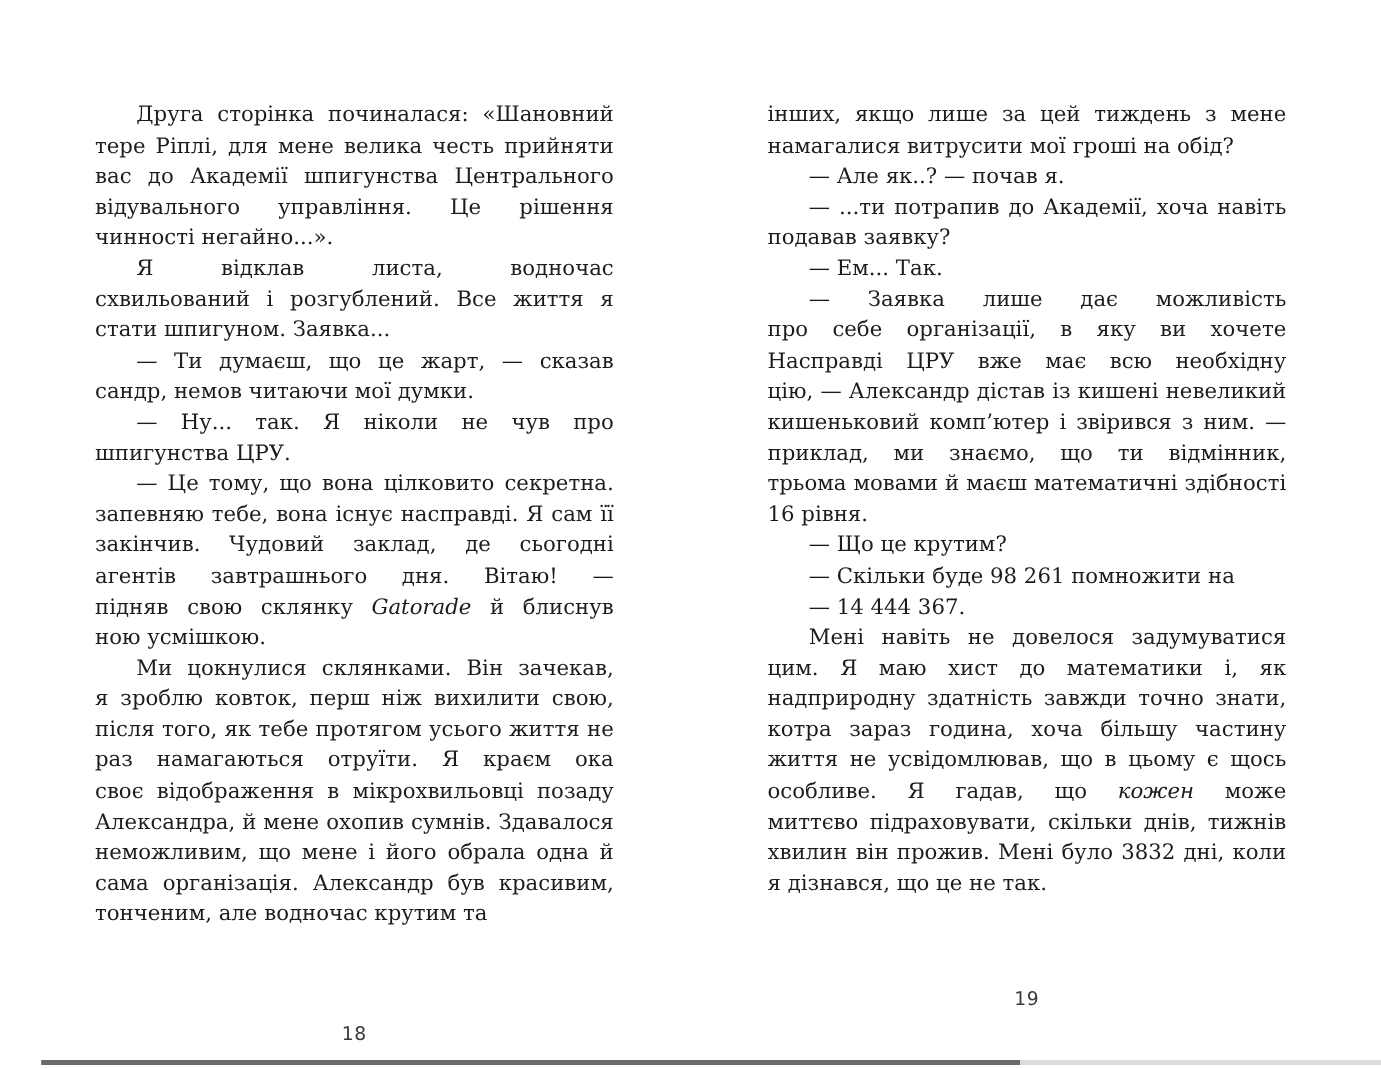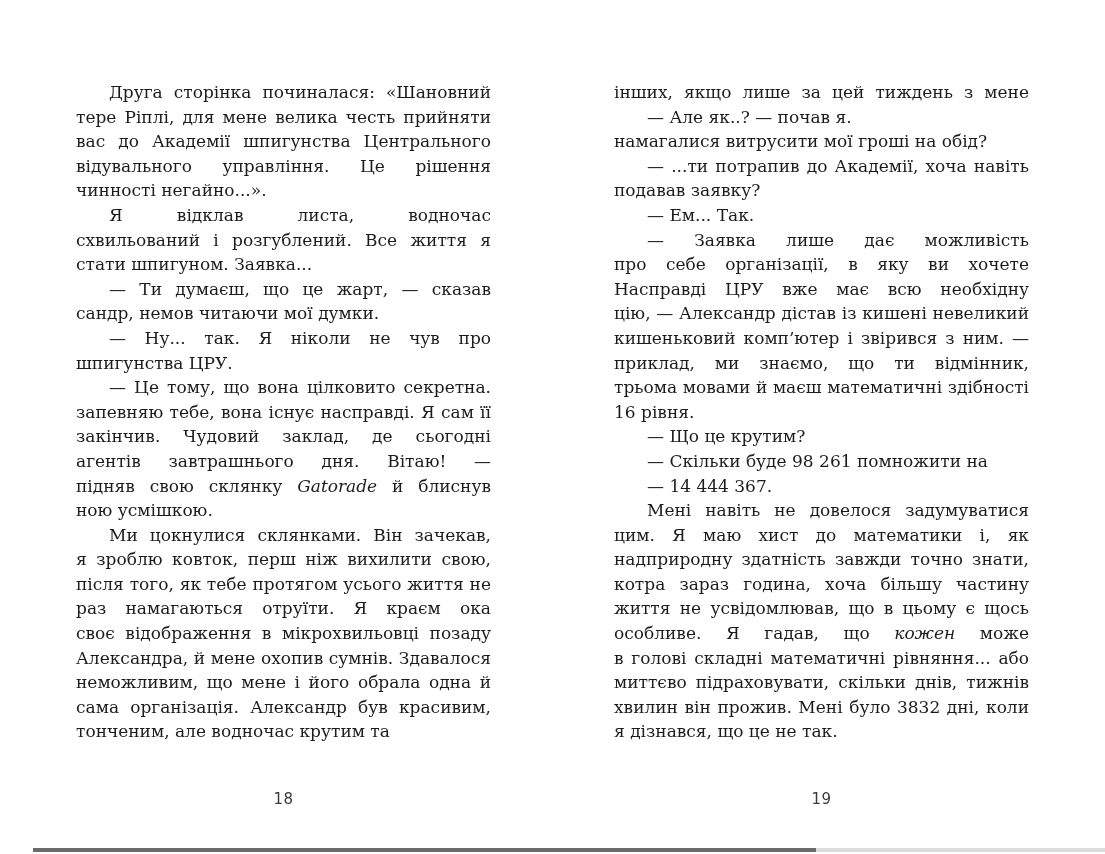--- a/index.html
+++ b/index.html
@@ -18,21 +18,21 @@
     height:24.6px;line-height:24.6px;overflow:hidden;
     text-align:left;white-space:normal;
   }
   .line.just{text-align:justify;text-align-last:justify;}
   .line.ind{text-indent:33px;}
   .pagenum{
     position:absolute;top:790px;width:415px;text-align:center;
     font-family:"DejaVu Sans","Liberation Sans",sans-serif;
     font-size:15px;color:#3a3a3a;letter-spacing:0.5px;
   }
-  #pagenum-left{left:76px;}
+  #pagenum-left{left:76px;margin-top:28px;}
   #pagenum-right{left:614px;}
   .progress-track{
     position:absolute;left:33px;right:0;bottom:2px;height:4px;
     background:#dcdcdc;
   }
   .progress-fill{
     position:absolute;left:0;top:0;bottom:0;width:73%;
     background:#6b6b6b;
   }
   i{font-style:italic;}
@@ -67,43 +67,42 @@
       <div class="line just">раз намагаються отруїти. Я краєм ока побачив</div>
       <div class="line just">своє відображення в мікрохвильовці позаду</div>
       <div class="line just">Александра, й мене охопив сумнів. Здавалося</div>
       <div class="line just">неможливим, що мене і його обрала одна й та</div>
       <div class="line just">сама організація. Александр був красивим, ви-</div>
       <div class="line">тонченим, але водночас крутим та спортивним.</div>
     </div>
 
   <div id="right-col" class="page-col">
       <div class="line just">інших, якщо лише за цей тиждень з мене тричі</div>
+      <div class="line">намагалися витрусити мої гроші на обід?</div>
       <div class="line ind">— Але як..? — почав я.</div>
-      <div class="line">намагалися витрусити мої гроші на обід?</div>
       <div class="line just ind">— ...ти потрапив до Академії, хоча навіть не</div>
       <div class="line">подавав заявку?</div>
       <div class="line ind">— Ем... Так.</div>
       <div class="line just ind">— Заявка лише дає можливість розповісти</div>
       <div class="line just">про себе організації, в яку ви хочете вступити.</div>
       <div class="line just">Насправді ЦРУ вже має всю необхідну інформа-</div>
       <div class="line just">цію, — Александр дістав із кишені невеликий</div>
       <div class="line just">кишеньковий комп’ютер і звірився з ним. — На-</div>
       <div class="line just">приклад, ми знаємо, що ти відмінник, володієш</div>
       <div class="line just">трьома мовами й маєш математичні здібності</div>
       <div class="line">16 рівня.</div>
       <div class="line ind">— Що це крутим?</div>
       <div class="line ind">— Скільки буде 98&nbsp;261 помножити на 147?</div>
       <div class="line ind">— 14&nbsp;444&nbsp;367.</div>
       <div class="line just ind">Мені навіть не довелося задумуватися над</div>
       <div class="line just">цим. Я маю хист до математики і, як наслідок,</div>
       <div class="line just">надприродну здатність завжди точно знати,</div>
       <div class="line just">котра зараз година, хоча більшу частину свого</div>
       <div class="line just">життя не усвідомлював, що в цьому є щось</div>
       <div class="line just">особливе. Я гадав, що <i>кожен</i> може розв’язувати</div>
-      <div class="line just">в голові складні математичні рівняння... або</div>
       <div class="line just">миттєво підраховувати, скільки днів, тижнів чи</div>
       <div class="line just">хвилин він прожив. Мені було 3832 дні, коли</div>
       <div class="line">я дізнався, що це не так.</div>
     </div>
 
   <div id="pagenum-left" class="pagenum">18</div>
 
   <div id="pagenum-right" class="pagenum">19</div>
 
   <div class="progress-track">

